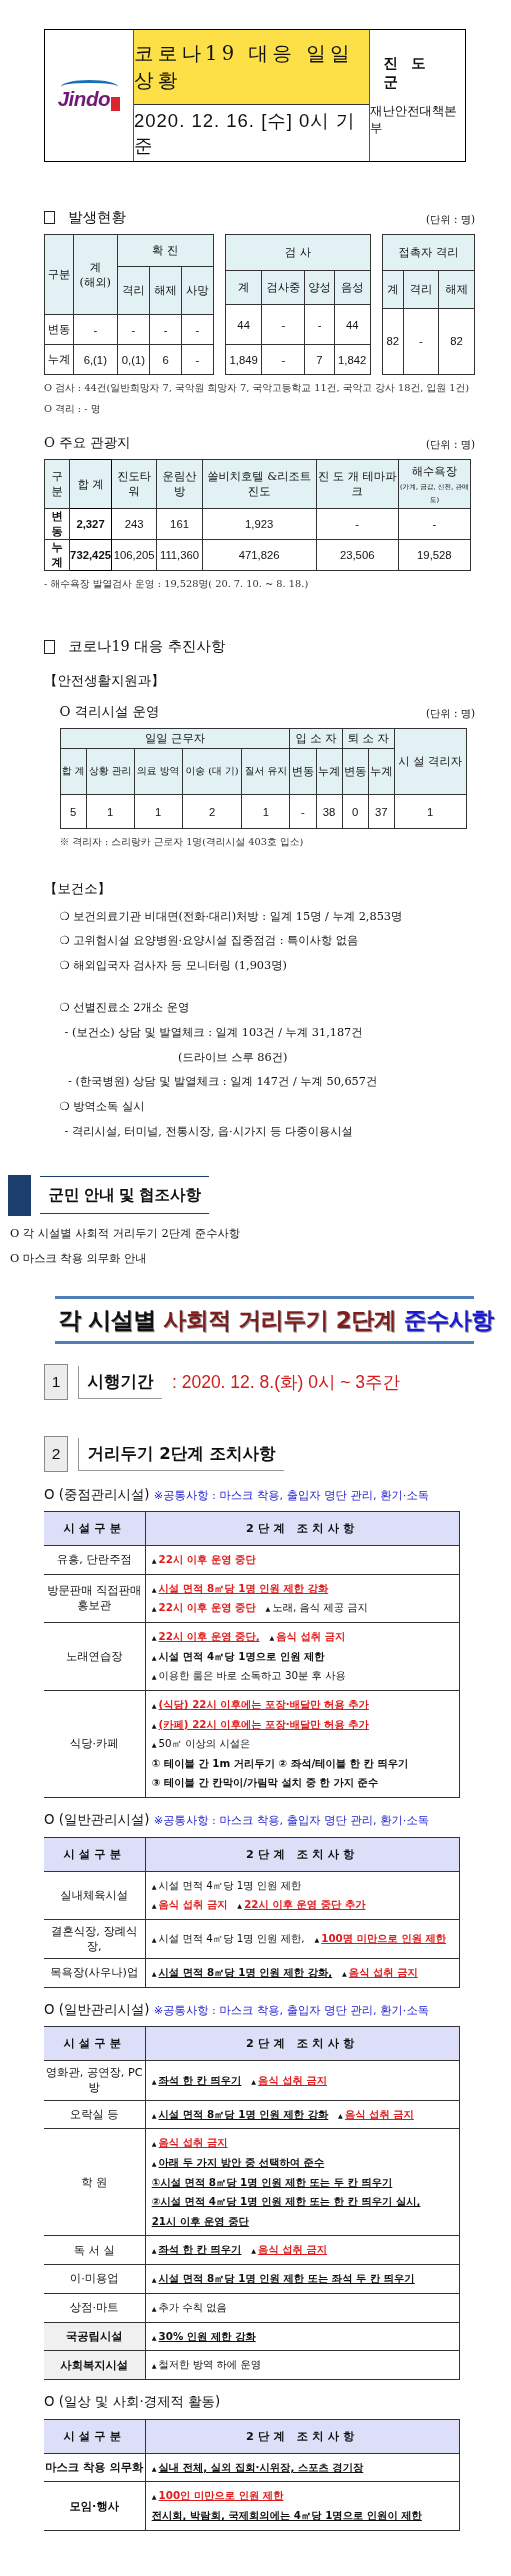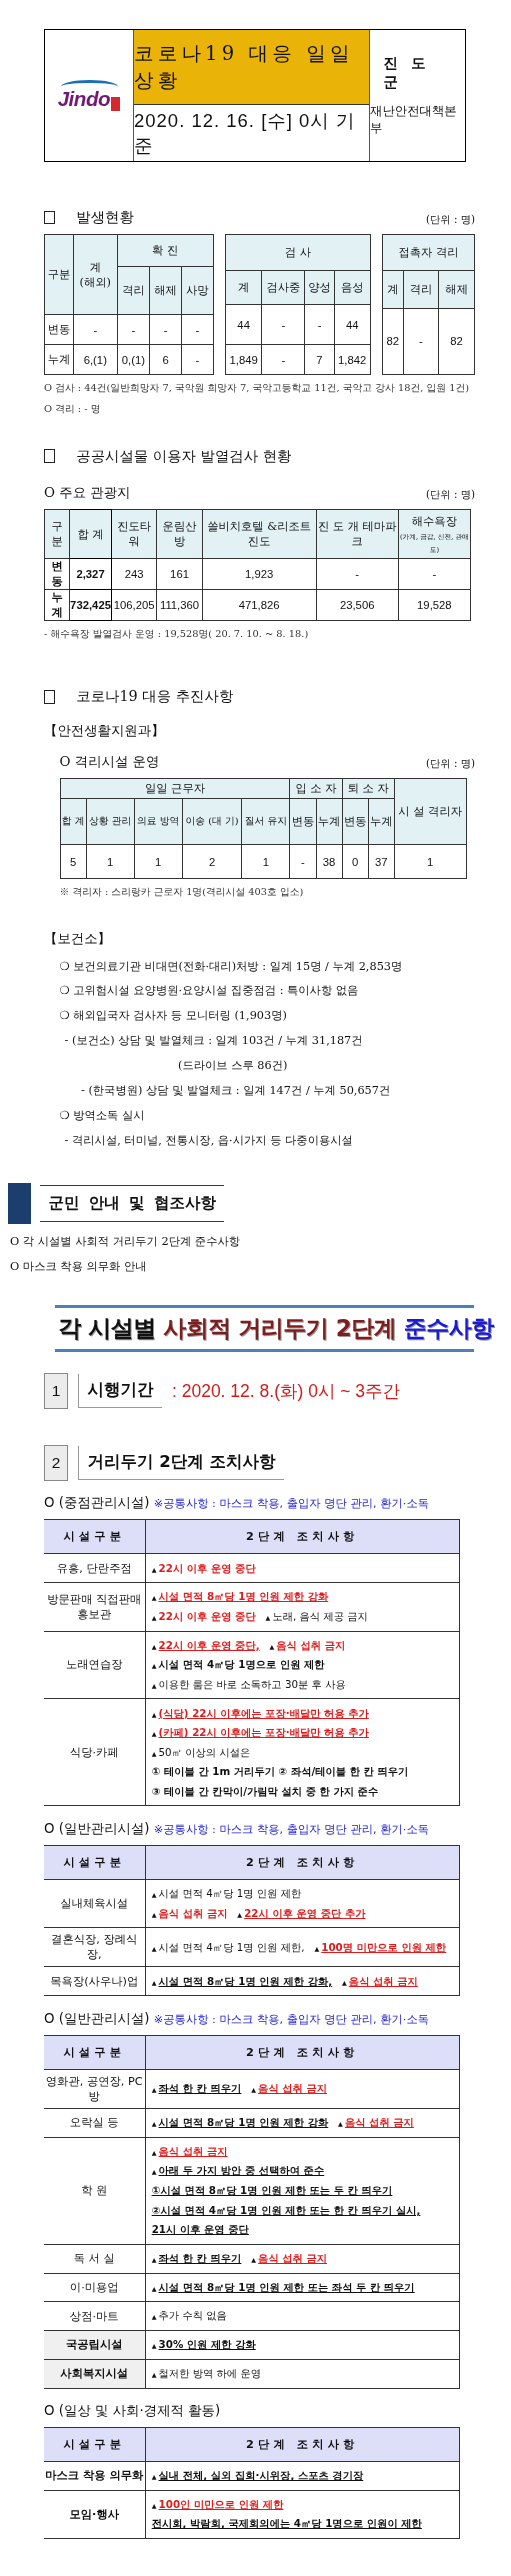--- a/index.html
+++ b/index.html
@@ -7,45 +7,45 @@
   .page { position: relative; width: 511px; }
   .wrap { padding: 0 36px 0 44px; }
 
   
   .hdr { margin: 29px 0 0 44px; width: 422px; height: 133px; border: 1.5px solid #000; display: flex; }
   .hdr .logo { width: 89px; border-right: 0.5px solid #555; display: flex; align-items: center; justify-content: center; flex-direction: column; }
   .logo-word { font-family: "Liberation Sans", sans-serif; font-style: italic; font-weight: bold; font-size: 20.6px; color: #701a75; letter-spacing: -0.5px; position: relative; }
   .logo-wave { width: 57px; height: 13.4px; border-top: 3.1px solid #1a6fb8; border-radius: 60% 60% 0 0; margin-bottom: -6.2px; }
   .logo-badge { display: inline-block; width: 9.3px; height: 14.4px; background: #d9262e; color: #fff; font-size: 4.6px; vertical-align: middle; margin-left: 1px; }
   .hdr .mid { width: 236px; border-right: 0.5px solid #555; display: flex; flex-direction: column; }
-  .hdr .mid .t1 { height: 75px; background: #eab308; border-bottom: 1px solid #333; display: flex; align-items: center; justify-content: center; font-size: 19.6px; letter-spacing: 4.1px; }
+  .hdr .mid .t1 { height: 75px; background: #fde047; border-bottom: 1px solid #333; display: flex; align-items: center; justify-content: center; font-size: 19.6px; letter-spacing: 4.1px; }
   .hdr .mid .t2 { flex: 1; display: flex; align-items: center; justify-content: center; font-size: 18.5px; font-family: "Liberation Sans", sans-serif; letter-spacing: 1px; }
   .hdr .right { flex: 1; display: flex; flex-direction: column; align-items: center; justify-content: center; }
   .hdr .right .r1 { font-size: 14.4px; font-weight: bold; letter-spacing: 13.4px; margin-left: 13.4px; }
   .hdr .right .r2 { font-size: 12.4px; margin-top: 10.3px; }
 
-  .sec-title { font-size: 14.4px; display: flex; align-items: center; gap: 21px; }
+  .sec-title { font-size: 14.4px; display: flex; align-items: center; gap: 13px; }
   .box-icon { width: 11.3px; height: 13.4px; border: 1px solid #222; display: inline-block; }
   .unit { font-size: 10.3px; }
   .row-between { display: flex; justify-content: space-between; align-items: flex-end; }
 
   table { border-collapse: collapse; }
   td, th { border: 0.5px solid #333; text-align: center; font-weight: normal; }
   th { background: #e2f1f4; }
   .tbl-font td, .tbl-font th { font-size: 11.3px; }
   .num { font-family: "Liberation Sans", sans-serif; }
 
   .bullet { font-size: 9.8px; color: #333; margin-top: 7.2px; }
   .sub-head { font-size: 13.4px; margin-top: 15.5px; }
   .body-line { font-size: 11.3px; margin-top: 11.3px; line-height: 1.2; }
   .indent1 { margin-left: 15.5px; }
 
   .notice-bar { display: flex; align-items: center; margin-top: 15.5px; }
   .notice-bar .sq { width: 23px; height: 41px; background: #1c3e6e; }
-  .notice-bar .lbl { margin-left: 9.3px; padding: 7.2px 8.2px; border-top: 1.5px solid #1c3e6e; border-bottom: 1.5px solid #1c3e6e; font-family: Liberation Mono, monospace; font-weight: bold; font-size: 15.5px; }
+  .notice-bar .lbl { margin-left: 9.3px; padding: 7.2px 8.2px; border-top: 1.5px solid #1c3e6e; border-bottom: 1.5px solid #1c3e6e; font-family: Liberation Sans, sans-serif; font-weight: bold; font-size: 15.5px; }
 
   .banner-line { height: 3.1px; background: #4f7fb8; margin-left: 14.4px; width: 419px; }
   .banner-title { font-family: "DejaVu Sans", sans-serif; font-weight: bold; font-size: 23px; text-align: center; margin: 5.2px 0; text-shadow: 1px 1px 0 #999; letter-spacing: -0.5px; }
 
   .num-box { display: flex; align-items: center; margin-top: 20.6px; }
   .num-box .n { width: 24px; height: 36px; border: 1px solid #888; background: #ececec; display: flex; align-items: center; justify-content: center; font-family: "Liberation Sans", sans-serif; font-size: 15.5px; }
   .num-box .t { margin-left: 10.3px; padding: 5.2px 8.2px; border-left: 1px solid #999; border-bottom: 1.5px solid #999; font-family: "DejaVu Sans", sans-serif; font-weight: bold; font-size: 16.5px; }
   .num-box .v { font-family: Liberation Sans, sans-serif; font-size: 17.5px; color: #d01c1c; margin-left: 10.3px; }
 
   .cat-head { font-size: 13.4px; margin-top: 13.4px; font-family: "DejaVu Sans", sans-serif; }
@@ -162,24 +162,20 @@
               <td class="num">82</td>
             </tr>
           </tbody>
         </table>
       </div>
     <div id="occ-notes">
         <div class="bullet">O 검사 : 44건(일반희망자 7, 국악원 희망자 7, 국악고등학교 11건, 국악고 강사 18건, 입원 1건)</div>
         <div class="bullet">O 격리 : - 명</div>
       </div>
 
-    <div class="sec-title" style="margin-top:31px;">
-        <span class="box-icon"></span>
-        <span>공공시설물 이용자 발열검사 현황</span>
-      </div>
     <div class="row-between" style="margin-top:18.5px;">
       <div style="font-size:13.4px;">O 주요 관광지</div>
       <div class="unit">(단위 : 명)</div>
     </div>
     <table id="fever-table" class="tbl-font" style="width:427px; margin-top:7.2px;">
         <tbody>
           <tr style="height:49px">
             <th style="">구  분</th>
             <th style="border:1px solid #000;">합  계</th>
             <th style="">진도타워</th>
@@ -251,23 +247,24 @@
             <td class="num">1</td>
           </tr>
         </tbody>
       </table>
     <div class="bullet indent1">※ 격리자 : 스리랑카 근로자 1명(격리시설 403호 입소)</div>
     <div class="sub-head" style="margin-top:31px;">【보건소】</div>
     <div id="health-list">
         <div class="body-line" style="margin-left:15.5px;">❍ 보건의료기관 비대면(전화·대리)처방 : 일계 15명 / 누계 2,853명</div>
         <div class="body-line" style="margin-left:15.5px;">❍ 고위험시설 요양병원·요양시설 집중점검 : 특이사항 없음</div>
         <div class="body-line" style="margin-left:15.5px;">❍ 해외입국자 검사자 등 모니터링 (1,903명)</div>
+        <div class="body-line" style="margin-left:15.5px;margin-top:28px">❍ 선별진료소 2개소 운영</div>
         <div class="body-line" style="margin-left:20.6px;">- (보건소) 상담 및 발열체크 : 일계 103건 / 누계 31,187건</div>
         <div class="body-line" style="margin-left:134px;">(드라이브 스루 86건)</div>
-        <div class="body-line" style="margin-left:37px;">- (한국병원) 상담 및 발열체크 : 일계 147건 / 누계 50,657건</div>
+        <div class="body-line" style="margin-left:24px;">- (한국병원) 상담 및 발열체크 : 일계 147건 / 누계 50,657건</div>
         <div class="body-line" style="margin-left:15.5px;">❍ 방역소독 실시</div>
         <div class="body-line" style="margin-left:20.6px;">- 격리시설, 터미널, 전통시장, 읍·시가지 등 다중이용시설</div>
       </div>
 
     <div class="notice-bar" style="margin-left:-36px; margin-top:36px;">
       <div class="sq"></div>
       <div class="lbl">군민 안내 및 협조사항</div>
     </div>
     <div id="notice-items">
         <div class="body-line" style="margin-left:-34px">O 각 시설별 사회적 거리두기 2단계 준수사항</div>

